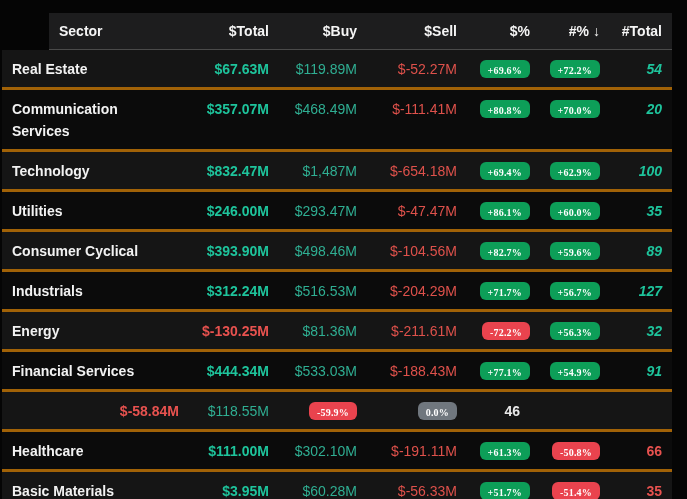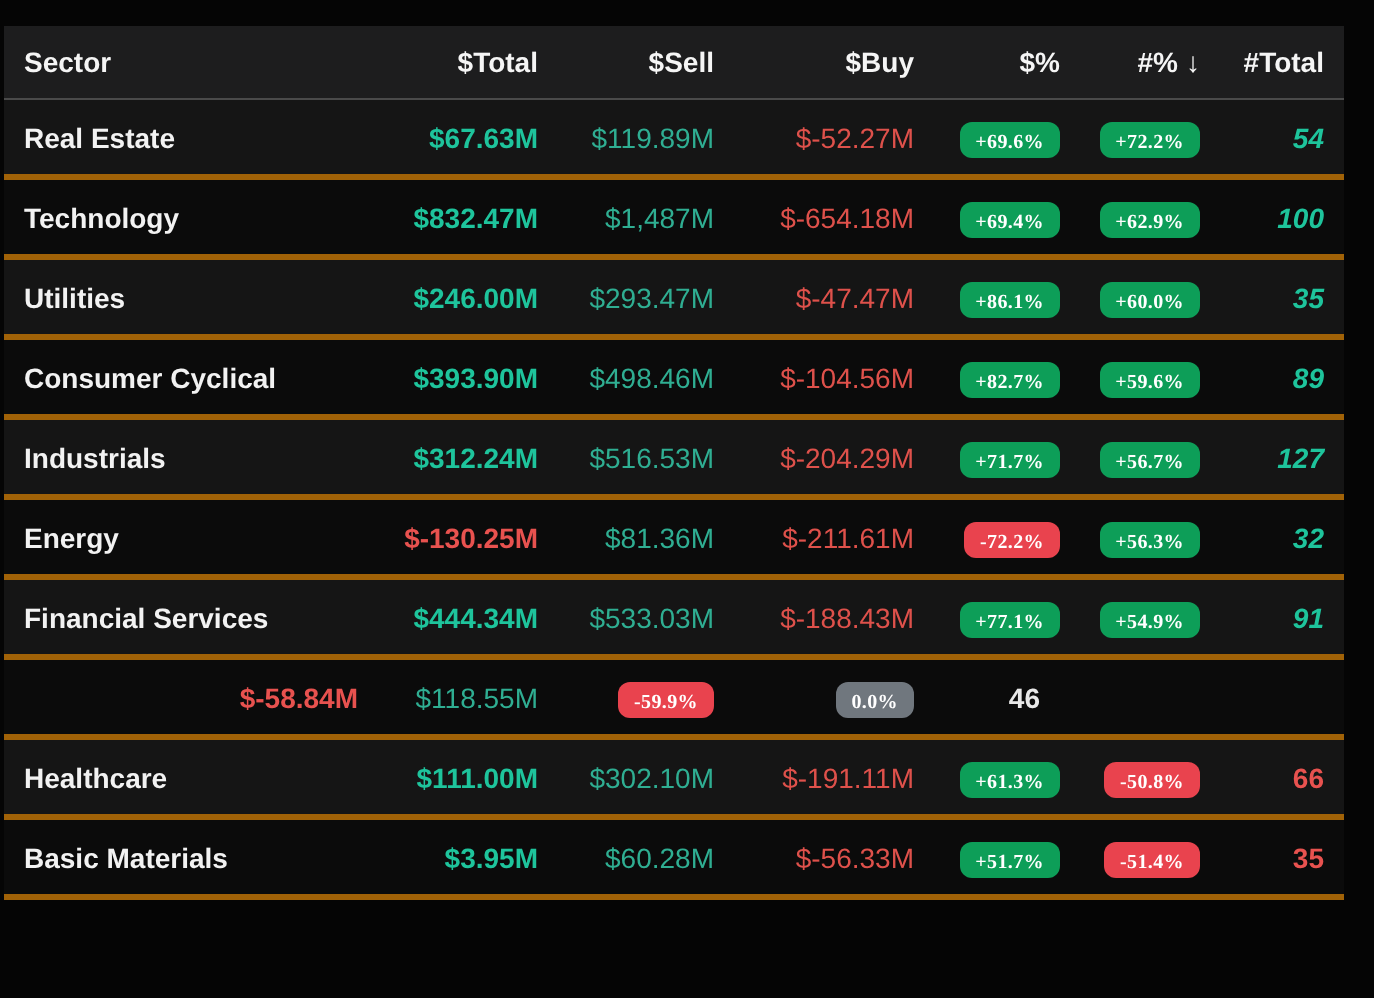--- a/index.html
+++ b/index.html
@@ -26,20 +26,21 @@
   }
   .thead {
     background: var(--header-bg, #1d1d1e);
     height: 37px;
     box-sizing: border-box;
     border-bottom: 1px solid #4a4a4a;
     align-items: center;
     font-weight: 700;
     font-size: 14px;
     color: #f5f5f5;
+    margin-left: 47px;
   }
   .th { text-align: right; white-space: nowrap; }
   .th.sector-h { text-align: left; padding-left: 10px; }
   .th.ntotal-h { padding-right: 10px; }
   .sort-arrow {
     font-weight: 400;
     margin-left: 4px;
     font-size: 14px;
   }
   .row {
@@ -90,37 +91,46 @@
   .ntotal.red   { color: var(--negative-text, #e8524f); }
   .ntotal.white { color: #e8e8e8; }
 </style>
 </head>
 <body style="--header-bg: #1d1d1e; --row-odd-bg: #151515; --row-even-bg: #0b0b0b; --positive-text: #1ec49c; --buy-text: #2fae92; --sell-text: #de514b; --negative-text: #e8524f; --badge-green: #0d9e58; --badge-red: #e9434e; --badge-gray: #70777e;">
 
 <div class="table">
   <div class="grid-row thead">
     <div class="th sector-h">Sector</div>
     <div class="th">$Total</div>
+    <div class="th">$Buy</div>
     <div class="th">$Sell</div>
-    <div class="th">$Buy</div>
     <div class="th">$%</div>
     <div class="th"><span>#%</span><span class="sort-arrow">↓</span></div>
     <div class="th ntotal-h">#Total</div>
   </div>
   <div id="tbody">
       <div class="grid-row row">
         <div class="cell sector-cell">Real Estate</div>
         <div class="cell num total pos">$67.63M</div>
         <div class="cell num buy">$119.89M</div>
         <div class="cell num sell">$-52.27M</div>
         <div class="cell num"><span class="badge green">+69.6%</span></div>
         <div class="cell num"><span class="badge green">+72.2%</span></div>
         <div class="cell num ntotal green">54</div>
       </div>
       <div class="grid-row row">
+        <div class="cell sector-cell">Communication Services</div>
+        <div class="cell num total pos">$357.07M</div>
+        <div class="cell num buy">$468.49M</div>
+        <div class="cell num sell">$-111.41M</div>
+        <div class="cell num"><span class="badge green">+80.8%</span></div>
+        <div class="cell num"><span class="badge green">+70.0%</span></div>
+        <div class="cell num ntotal green">20</div>
+      </div>
+      <div class="grid-row row">
         <div class="cell sector-cell">Technology</div>
         <div class="cell num total pos">$832.47M</div>
         <div class="cell num buy">$1,487M</div>
         <div class="cell num sell">$-654.18M</div>
         <div class="cell num"><span class="badge green">+69.4%</span></div>
         <div class="cell num"><span class="badge green">+62.9%</span></div>
         <div class="cell num ntotal green">100</div>
       </div>
       <div class="grid-row row">
         <div class="cell sector-cell">Utilities</div>

